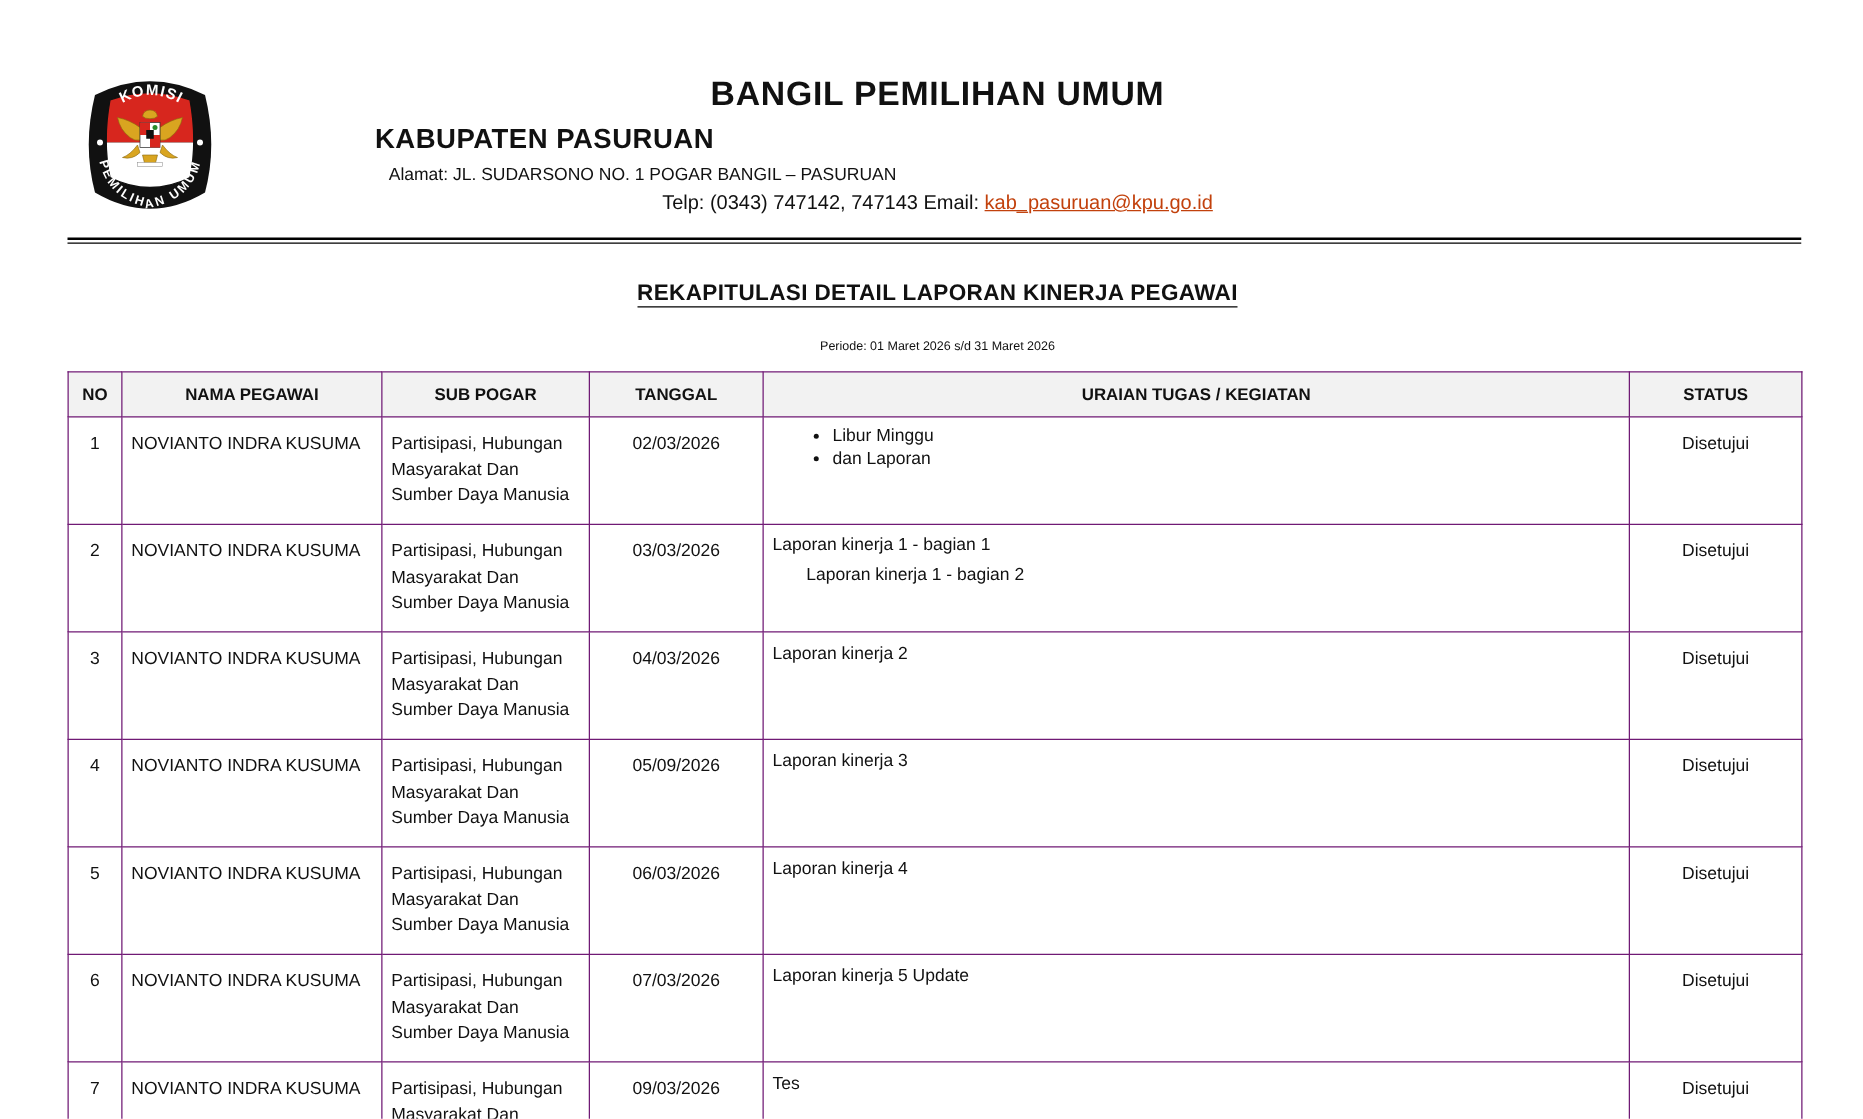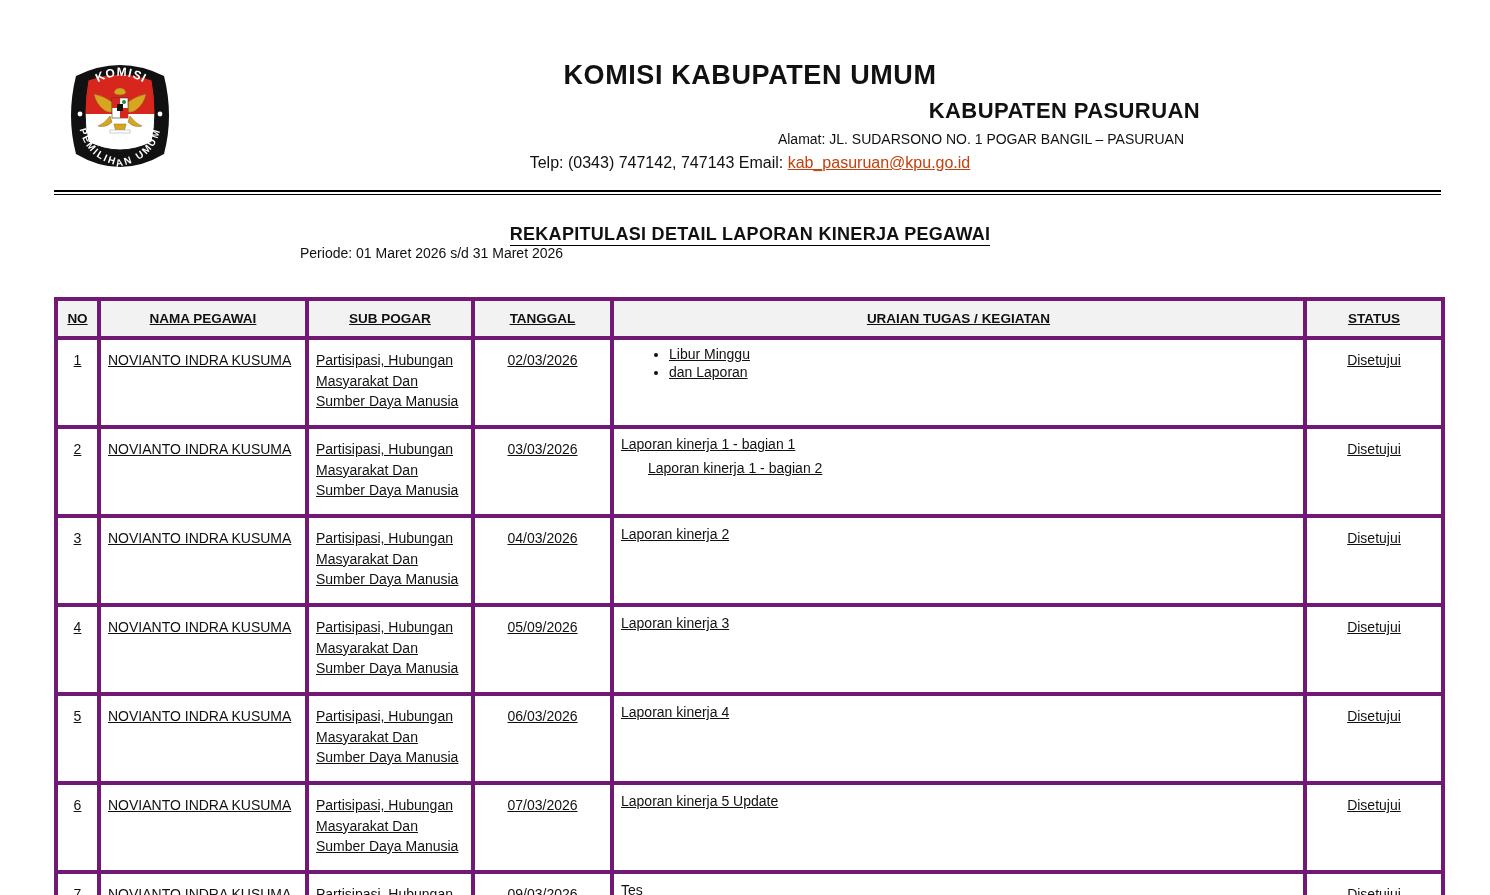--- a/index.html
+++ b/index.html
@@ -2,34 +2,34 @@
 <html><head>
   <meta charset="utf-8">
   <style>
     html, body { margin: 0; padding: 0; background: #ffffff; }
     body {
       width: 1490px; height: 895px; overflow: hidden; position: relative;
       font-family: "Liberation Sans", sans-serif; color: #111;
     }
     .logo { position: absolute; left: 68px; top: 58px; width: 104px; height: 116px; }
     .kop-title1 { position: absolute; left: 300px; top: 60px; width: 900px; text-align: center; font-size: 27px; font-weight: bold; letter-spacing: 0.6px; }
-    .kop-title2 { position: absolute; left: 300px; top: 98px; width: 900px; text-align: right; font-size: 22px; font-weight: bold; letter-spacing: 0.4px; }
-    .kop-addr { position: absolute; left: 284px; top: 131px; width: 900px; text-align: right; font-size: 14px; }
+    .kop-title2 { position: absolute; left: 300px; top: 98px; width: 900px; text-align: left; font-size: 22px; font-weight: bold; letter-spacing: 0.4px; }
+    .kop-addr { position: absolute; left: 311px; top: 131px; width: 900px; text-align: left; font-size: 14px; }
     .kop-contact { position: absolute; left: 300px; top: 154px; width: 900px; text-align: center; font-size: 16px; }
     .kop-contact a { color: #c2410c; text-decoration: underline; }
     .rule1 { position: absolute; left: 54px; width: 1387px; top: 190px; height: 2px; background: #000; }
     .rule2 { position: absolute; left: 54px; width: 1387px; top: 194px; height: 1px; background: #000; }
     .doc-title { position: absolute; left: 300px; top: 224px; width: 900px; text-align: center; }
     .doc-title span { font-size: 18px; font-weight: bold; border-bottom: 1.5px solid #000; padding-bottom: 1px; letter-spacing: 0.3px; }
-    .periode { position: absolute; left: 300px; top: 245px; width: 900px; text-align: left; font-size: 14px; }
+    .periode { position: absolute; left: 300px; top: 272px; width: 900px; text-align: center; font-size: 10px; }
     table.report {
       position: absolute; left: 54px; top: 297px; width: 1387px;
       border-collapse: collapse; table-layout: fixed; font-size: 14px;
     }
-    table.report th, table.report td { border: 4px solid #701a75; vertical-align: top; text-decoration: underline; }
+    table.report th, table.report td { border: 1px solid #701a75; vertical-align: top; }
     table.report thead th {
       background: #f2f2f2; font-weight: bold; font-size: 13.5px; height: 35px; padding: 0;
       vertical-align: middle; text-align: center;
     }
     table.report tbody td { height: 75px; padding: 10px 7px 0 7px; line-height: 20.5px; }
     td.c-no, td.c-date, td.c-status { text-align: center; }
     .task-list { margin: -5px 0 0 0; padding-left: 48px; line-height: 18px; }
     .task-line { line-height: 24px; margin-top: -7px; }
     .task-line + .task-line { margin-top: 0; margin-left: 27px; }
     .task-single { margin-top: -4px; }
@@ -71,21 +71,21 @@
     <circle cx="92" cy="56" r="2.4" fill="#fff"></circle>
     <text font-family="Liberation Sans, sans-serif" font-weight="bold" font-size="12" fill="#fff" letter-spacing="1">
       <textPath href="#arcTop" startOffset="50%" text-anchor="middle">KOMISI</textPath>
     </text>
     <text font-family="Liberation Sans, sans-serif" font-weight="bold" font-size="10" fill="#fff" letter-spacing="2">
       <textPath href="#arcBot" startOffset="50%" text-anchor="middle">PEMILIHAN UMUM</textPath>
     </text>
   </svg>
 </div>
 
-<div class="kop-title1">KOMISI KABUPATEN UMUM</div>
+<div class="kop-title1">BANGIL PEMILIHAN UMUM</div>
 <div class="kop-title2">KABUPATEN PASURUAN</div>
 <div class="kop-addr">Alamat: JL. SUDARSONO NO. 1 POGAR BANGIL – PASURUAN</div>
 <div class="kop-contact">
   <span>Telp: (0343) 747142, 747143 Email: </span><a title="kab_pasuruan@kpu.go.id">kab_pasuruan@kpu.go.id</a>
 </div>
 <div class="rule1"></div>
 <div class="rule2"></div>
 
 <div class="doc-title">
   <span>REKAPITULASI DETAIL LAPORAN KINERJA PEGAWAI</span>

